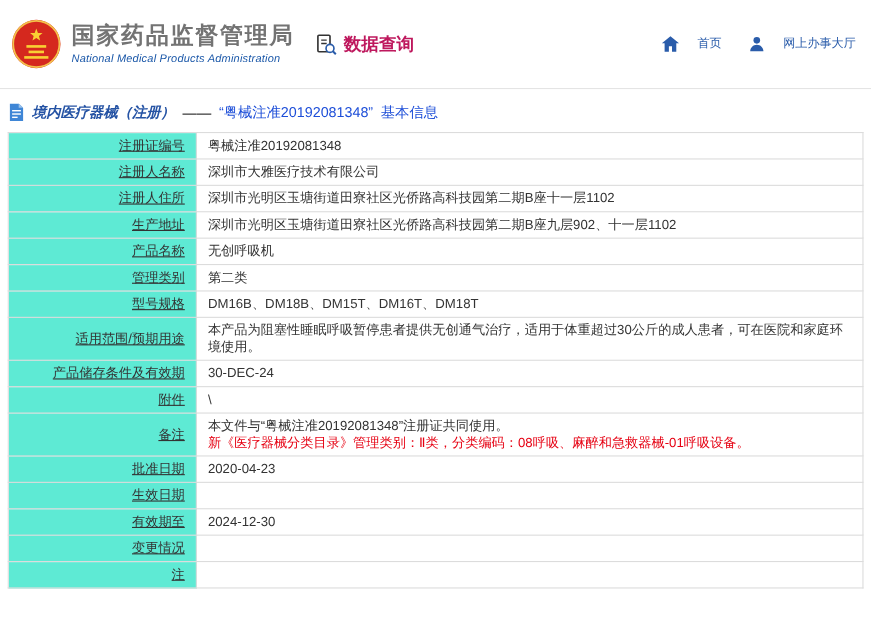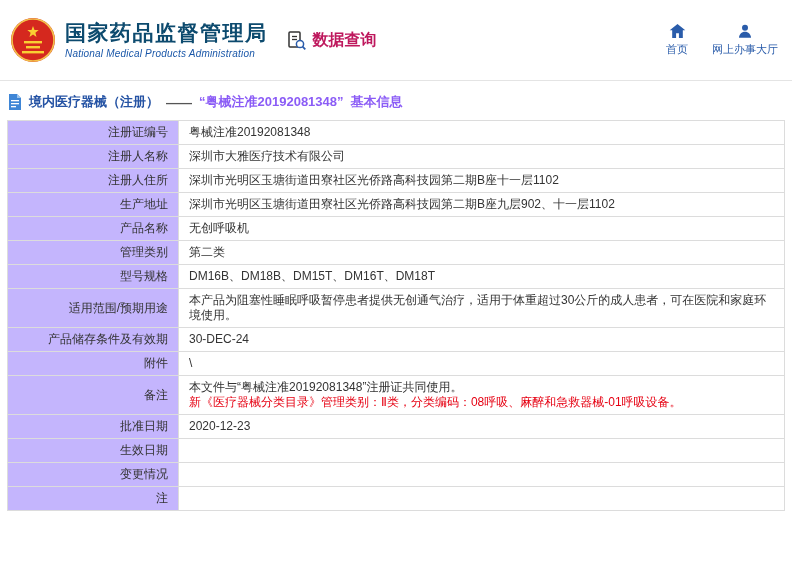--- a/index.html
+++ b/index.html
@@ -6,37 +6,37 @@
   body{
     width:792px;height:584px;overflow:hidden;background:#ffffff;
     font-family:"Liberation Sans","DejaVu Sans",sans-serif;color:#333;
   }
   
   .header{
     display:flex;align-items:center;height:80px;
     padding:0 14px 0 10px;border-bottom:1px solid #e4e4e4;background:#fff;
   }
   .brand{display:flex;align-items:center;gap:9px;cursor:pointer;}
-  .org-cn{color:#0c4a6e;font-size:21px;font-weight:bold;letter-spacing:1.5px;line-height:24px;}
+  .org-cn{color:#737373;font-size:21px;font-weight:bold;letter-spacing:1.5px;line-height:24px;}
   .org-en{color:#1a57a8;font-size:10px;margin-top:3px;letter-spacing:.2px;font-style:italic;}
   .nav-query{display:flex;align-items:flex-start;gap:6px;font-size:16px;font-weight:bold;color:#be185d;margin-left:18px;cursor:pointer;}
   .top-links{margin-left:auto;display:flex;gap:24px;}
-  .top-link{display:flex;flex-direction:column;align-items:center;gap:3px;color:#2a5caa;font-size:11px;cursor:pointer;}
+  .top-link{display:flex;flex-direction:row;align-items:flex-start;gap:16px;color:#2a5caa;font-size:11px;cursor:pointer;}
   
   .title-bar{display:flex;align-items:center;gap:7px;padding:12px 8px 7px;font-size:13px;}
-  .title-cat{color:#2553a4;font-weight:bold;}
+  .title-cat{color:#2553a4;font-weight:bold;font-style:italic;}
   .title-dash{color:#555;font-weight:bold;}
-  .title-green{color:#8b5cf6;font-weight:bold;}
+  .title-green{color:#1d4ed8;font-weight:normal;}
   
   table.info{border-collapse:collapse;table-layout:fixed;width:778px;margin:2px 7px 0;}
   table.info td{
     border:1px solid #dcdcdc;font-size:12px;color:#333;
     padding:4px 10px;line-height:15px;word-break:break-all;vertical-align:middle;
   }
-  td.label{width:150px;background:#c4b5fd;text-align:right;padding-right:9px;color:#333;}
+  td.label{width:150px;background:#5eead4;text-align:right;padding-right:9px;color:#333;text-decoration:underline;}
   td.value div{min-height:15px;}
   .red{color:#e60012;}
 </style>
 </head>
 <body>
 
 <div class="header">
   <div class="brand">
     <svg width="46" height="46" viewBox="0 0 46 46">
       <circle cx="23" cy="23" r="22" fill="#d5281e"></circle>
@@ -159,27 +159,33 @@
       <tr>
         <td class="label">备注</td>
         <td class="value">
           <div>本文件与“粤械注准20192081348”注册证共同使用。</div>
           <div class="red">新《医疗器械分类目录》管理类别：Ⅱ类，分类编码：08呼吸、麻醉和急救器械-01呼吸设备。</div>
         </td>
       </tr>
       <tr>
         <td class="label">批准日期</td>
         <td class="value">
-          <div>2020-12-23</div>
+          <div>2020-04-23</div>
         </td>
       </tr>
       <tr>
         <td class="label">生效日期</td>
         <td class="value">
           <div></div>
+        </td>
+      </tr>
+      <tr>
+        <td class="label">有效期至</td>
+        <td class="value">
+          <div>2024-12-30</div>
         </td>
       </tr>
       <tr>
         <td class="label">变更情况</td>
         <td class="value">
           <div></div>
         </td>
       </tr>
       <tr>
         <td class="label">注</td>

